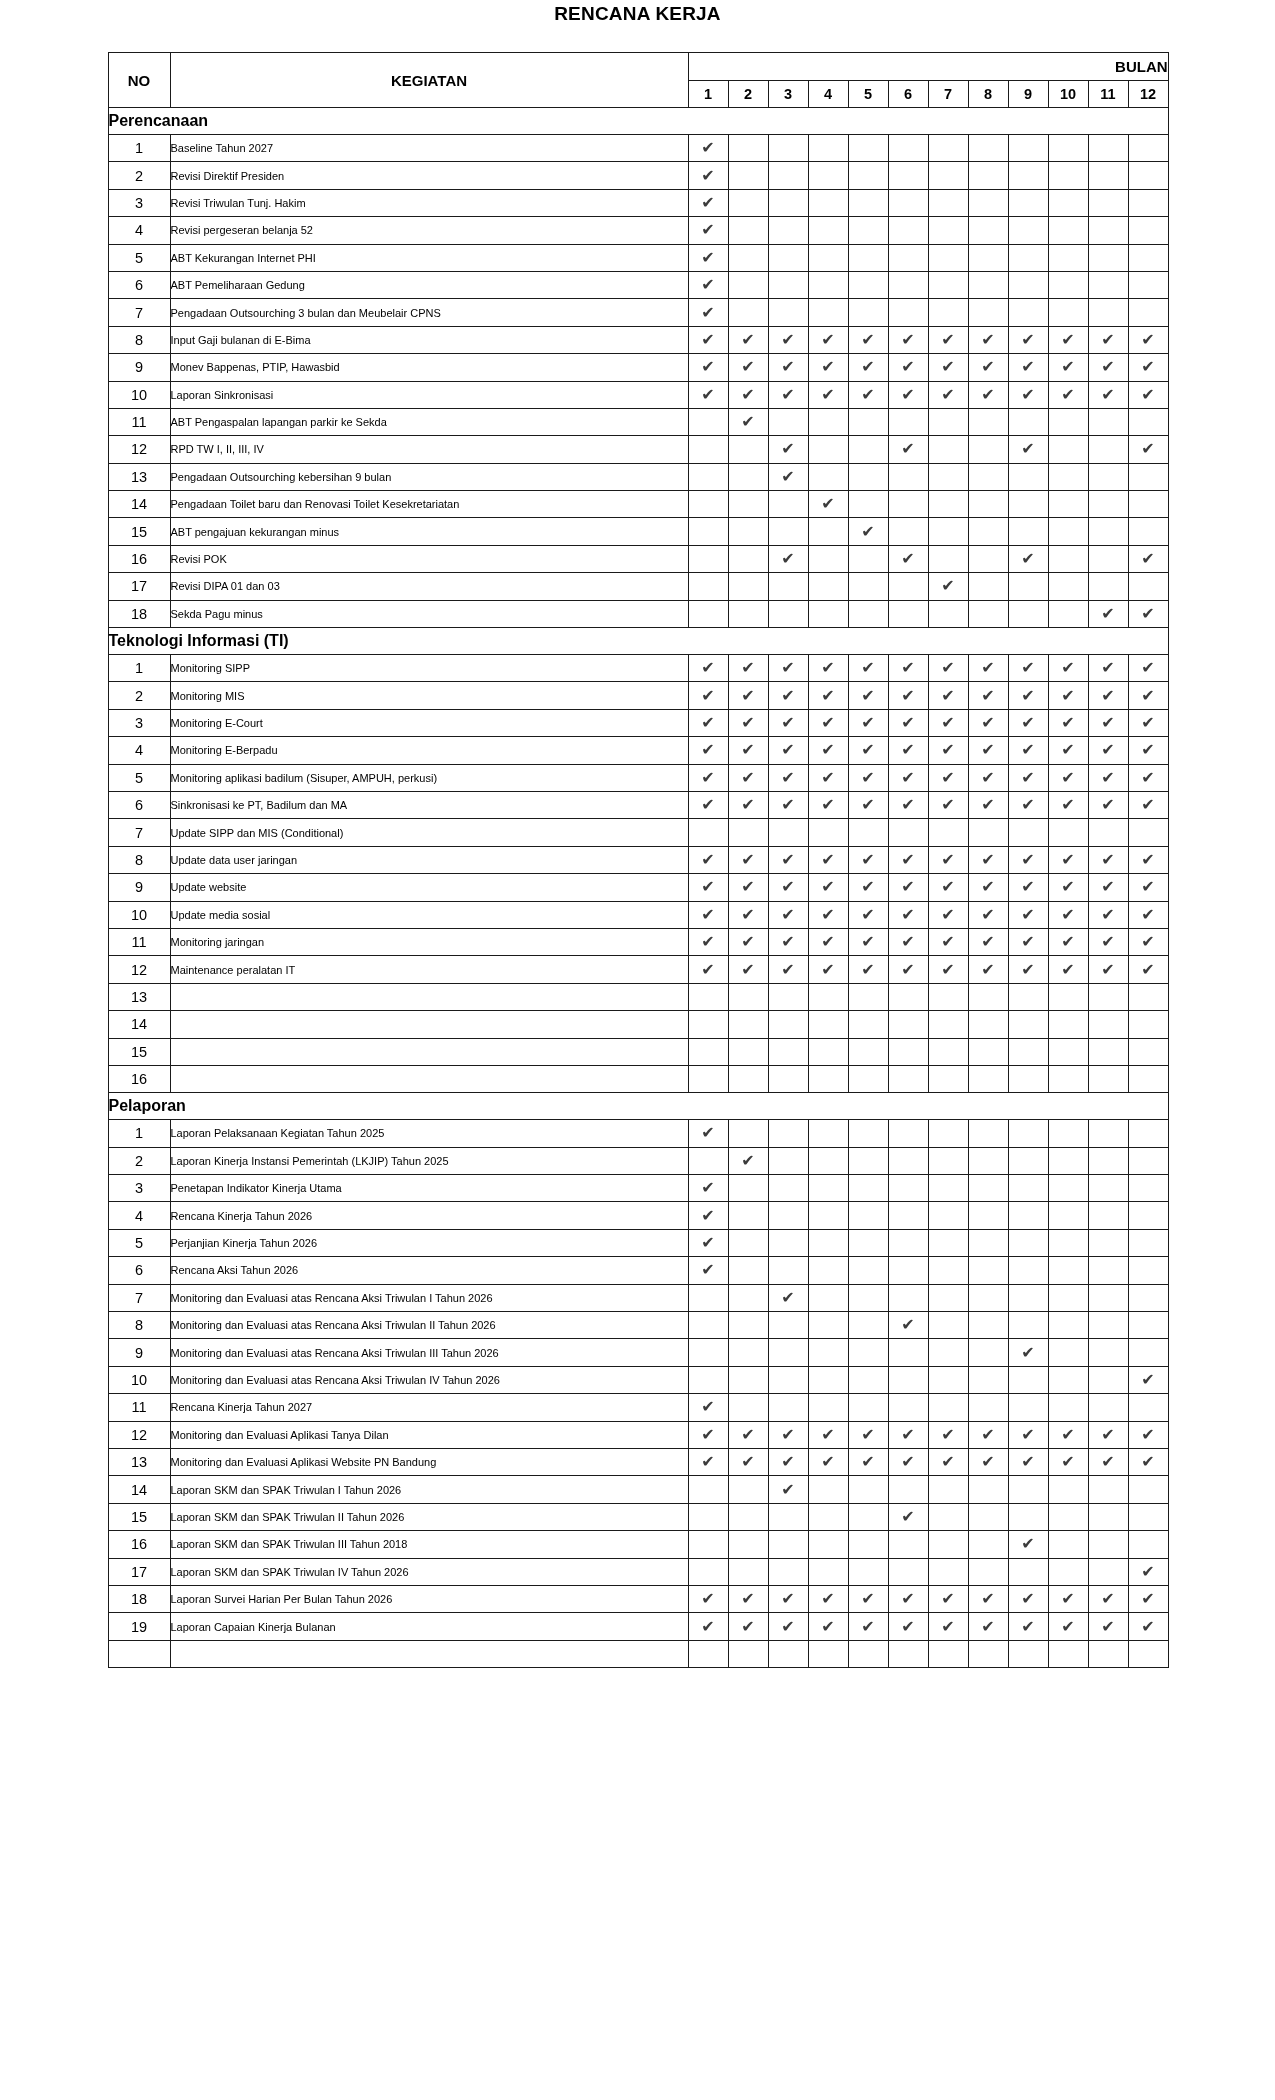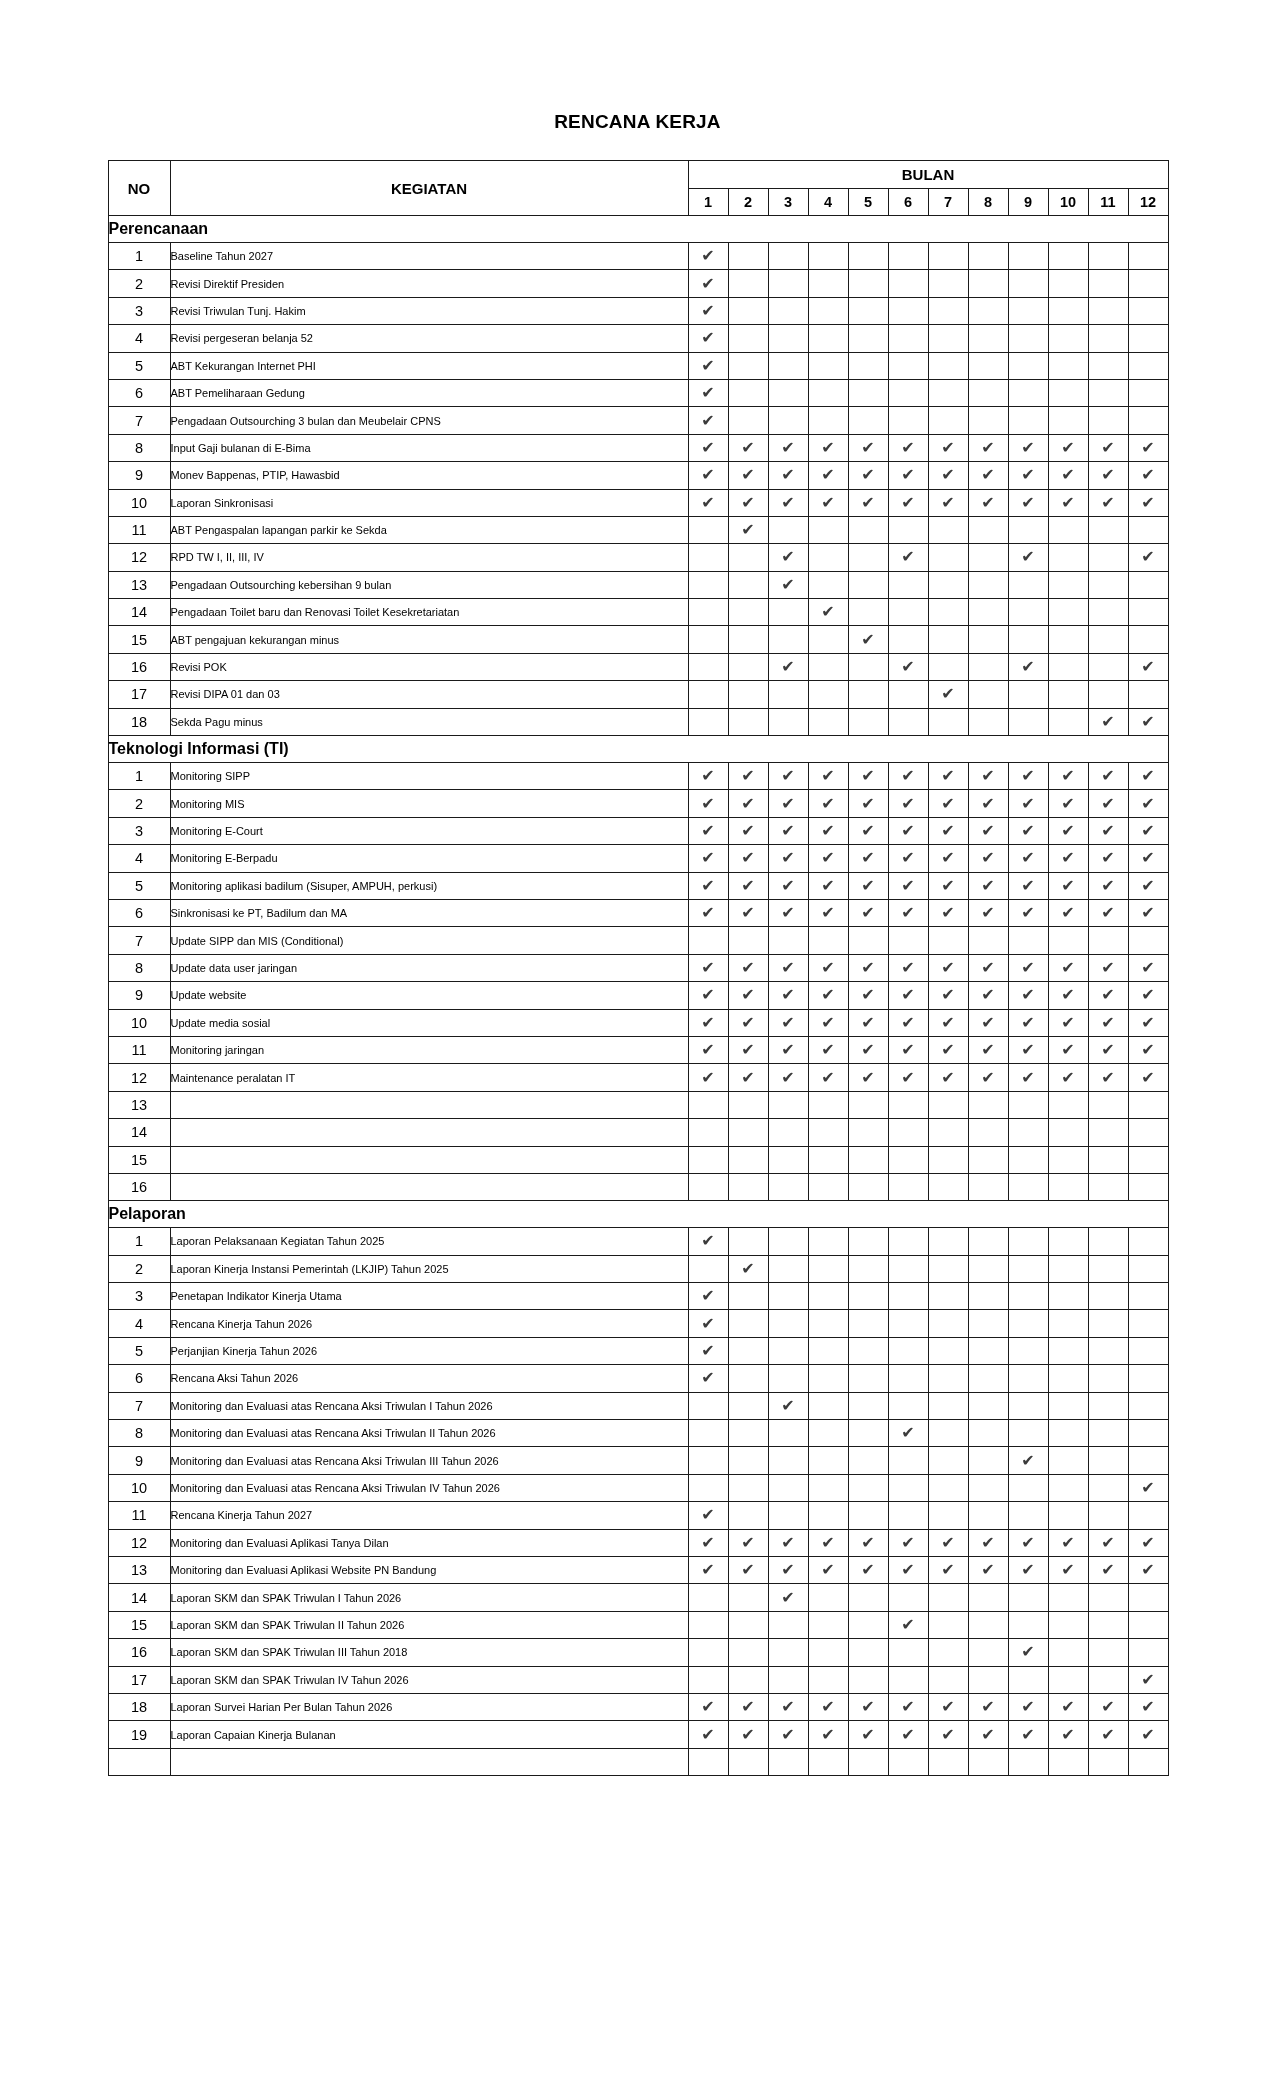--- a/index.html
+++ b/index.html
@@ -16,21 +16,20 @@
   }
   #page {
     position: relative;
     width: 1275px;
     height: 2100px;
     box-sizing: border-box;
     padding: 0;
   }
   .title-block {
     text-align: center;
-    padding-top: 108px;
   }
   .title-line {
     font-size: 19px;
     font-weight: bold;
     letter-spacing: 0.2px;
     line-height: 28px;
   }
   .table-wrap {
     margin: 24px auto 0 auto;
     width: 1060px;
@@ -57,21 +56,21 @@
     background: #f8cbad;
     font-weight: bold;
     font-size: 15px;
     text-align: center;
     height: 54px;
   }
   th.hdr-bulan {
     background: #f8cbad;
     font-weight: bold;
     font-size: 15px;
-    text-align: center;
+    text-align: right;
     height: 25px;
   }
   th.hdr-mon {
     background: #f8cbad;
     font-weight: bold;
     font-size: 14.5px;
     text-align: center;
     height: 25px;
   }
   

